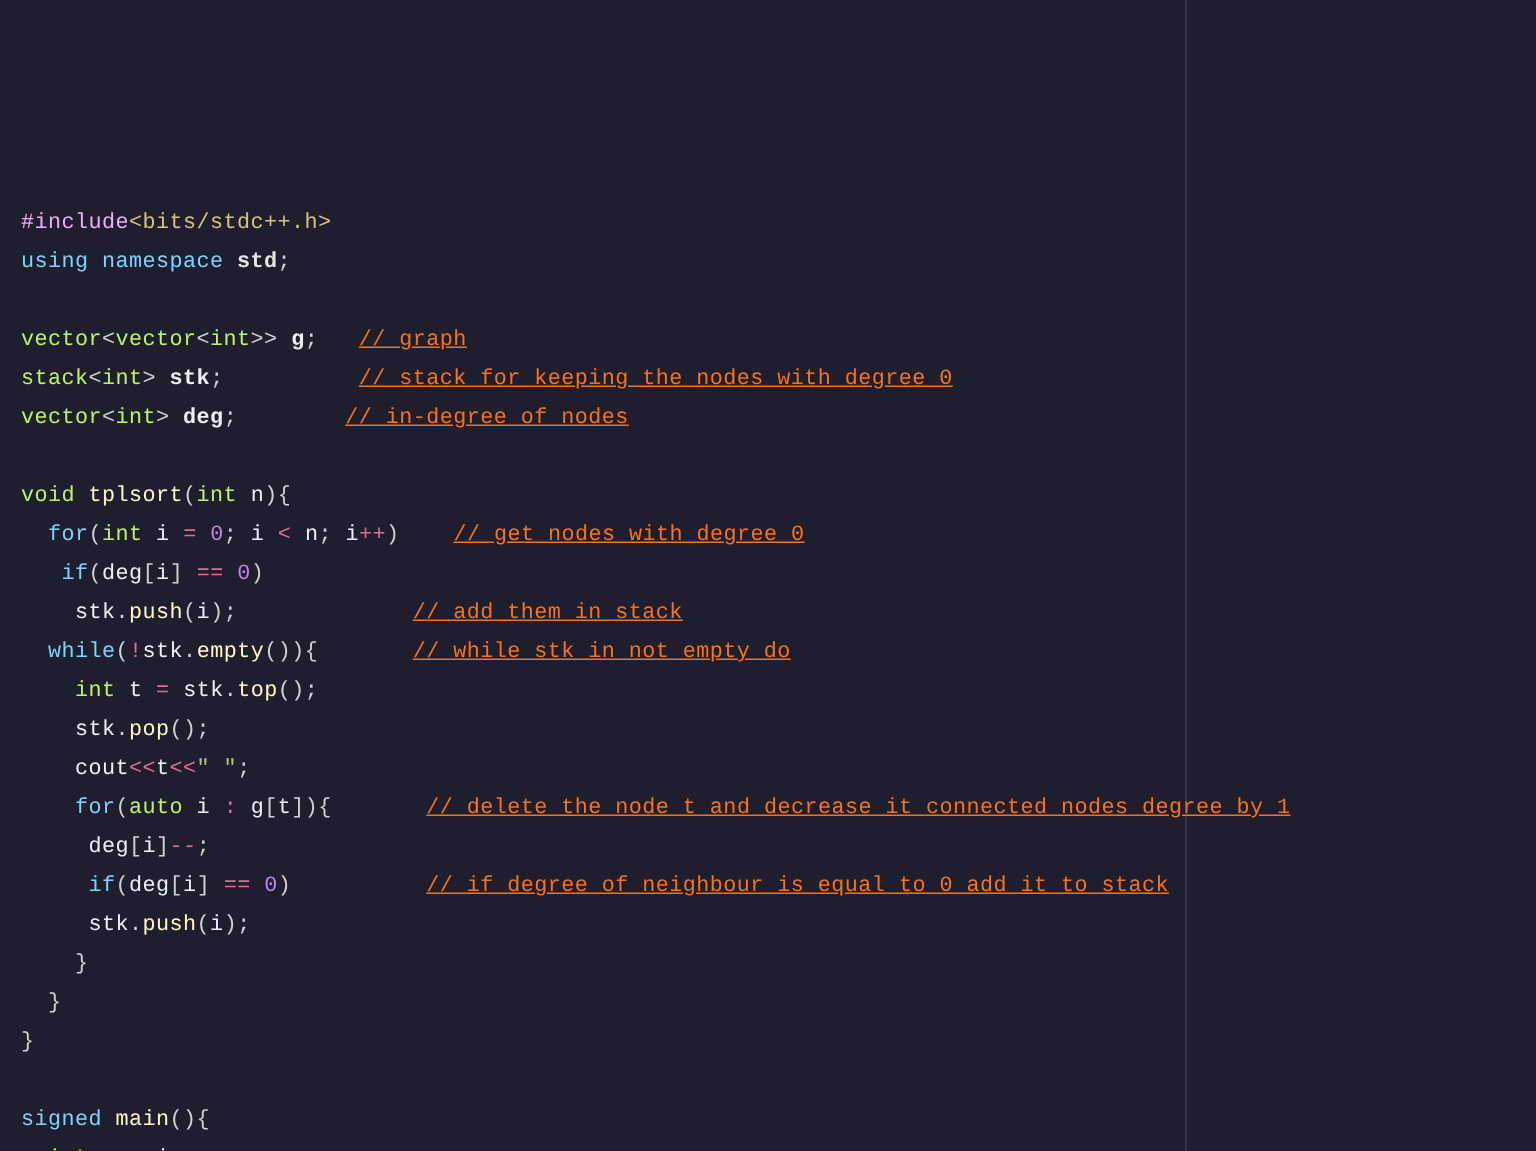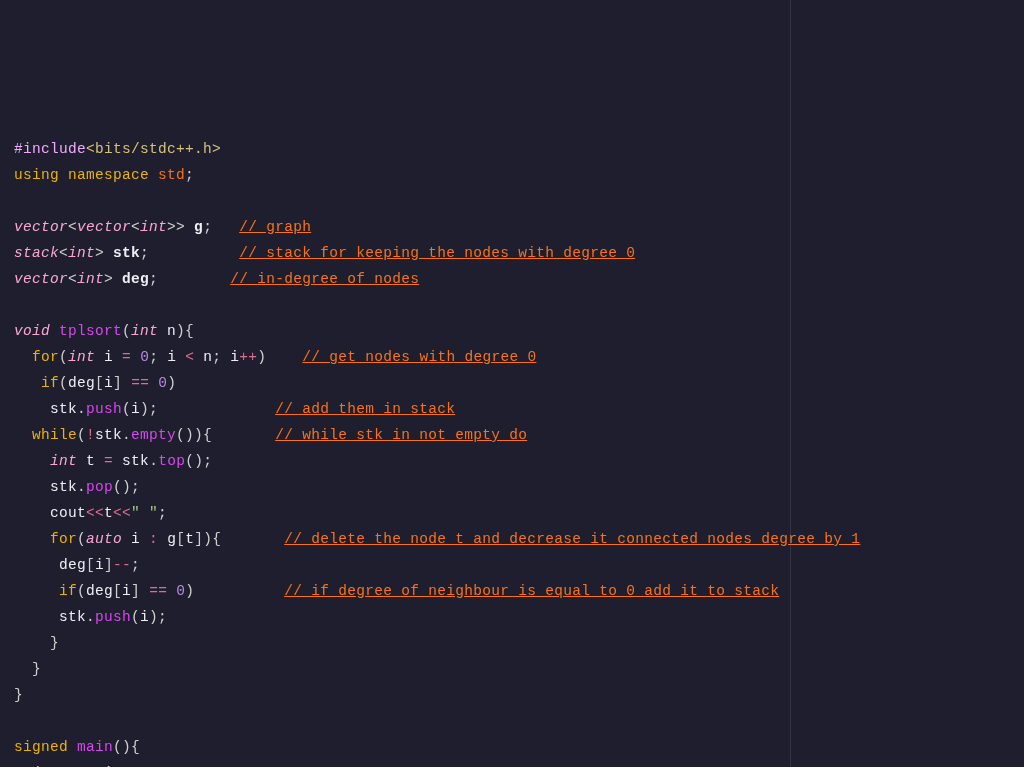--- a/index.html
+++ b/index.html
@@ -12,31 +12,31 @@
     font-family: 'Consolas', 'Courier New', monospace;
     font-size: 14.5px;
     line-height: 26px;
     color: #d4d4d4;
     padding: 6px 14px;
     white-space: pre;
     letter-spacing: 0.3px;
   }
   .tok-pre    { color: #f0abfc; } 
   .tok-inc    { color: #d6c27a; } 
-  .tok-kw     { color: #eab308; } 
-  .tok-type   { color: #f9a8d4; font-style: italic; } 
+  .tok-kw     { color: #7dd3fc; } 
+  .tok-type   { color: #bef264; } 
   .tok-ident  { color: #eceff4; font-weight: bold; }
-  .tok-func   { color: #d946ef; }
+  .tok-func   { color: #fef9c3; }
   .tok-var    { color: #eceff4; }
   .tok-punc   { color: #d0d0d0; }
   .tok-op     { color: #e06c8f; }
   .tok-num    { color: #b888e0; }
   .tok-str    { color: #a8c97f; }
   .tok-cmt    { color: #f97316; text-decoration: underline; }
-  .tok-ns     { color: #f97316; }
+  .tok-ns     { color: #e5e5e5; font-weight: bold; }
   .ruler {
     position: fixed;
     top: 0;
     bottom: 0;
     left: 790px;
     width: 1px;
     background: rgba(120,120,130,0.25);
   }
   #code-area { display:block; }
 </style>

